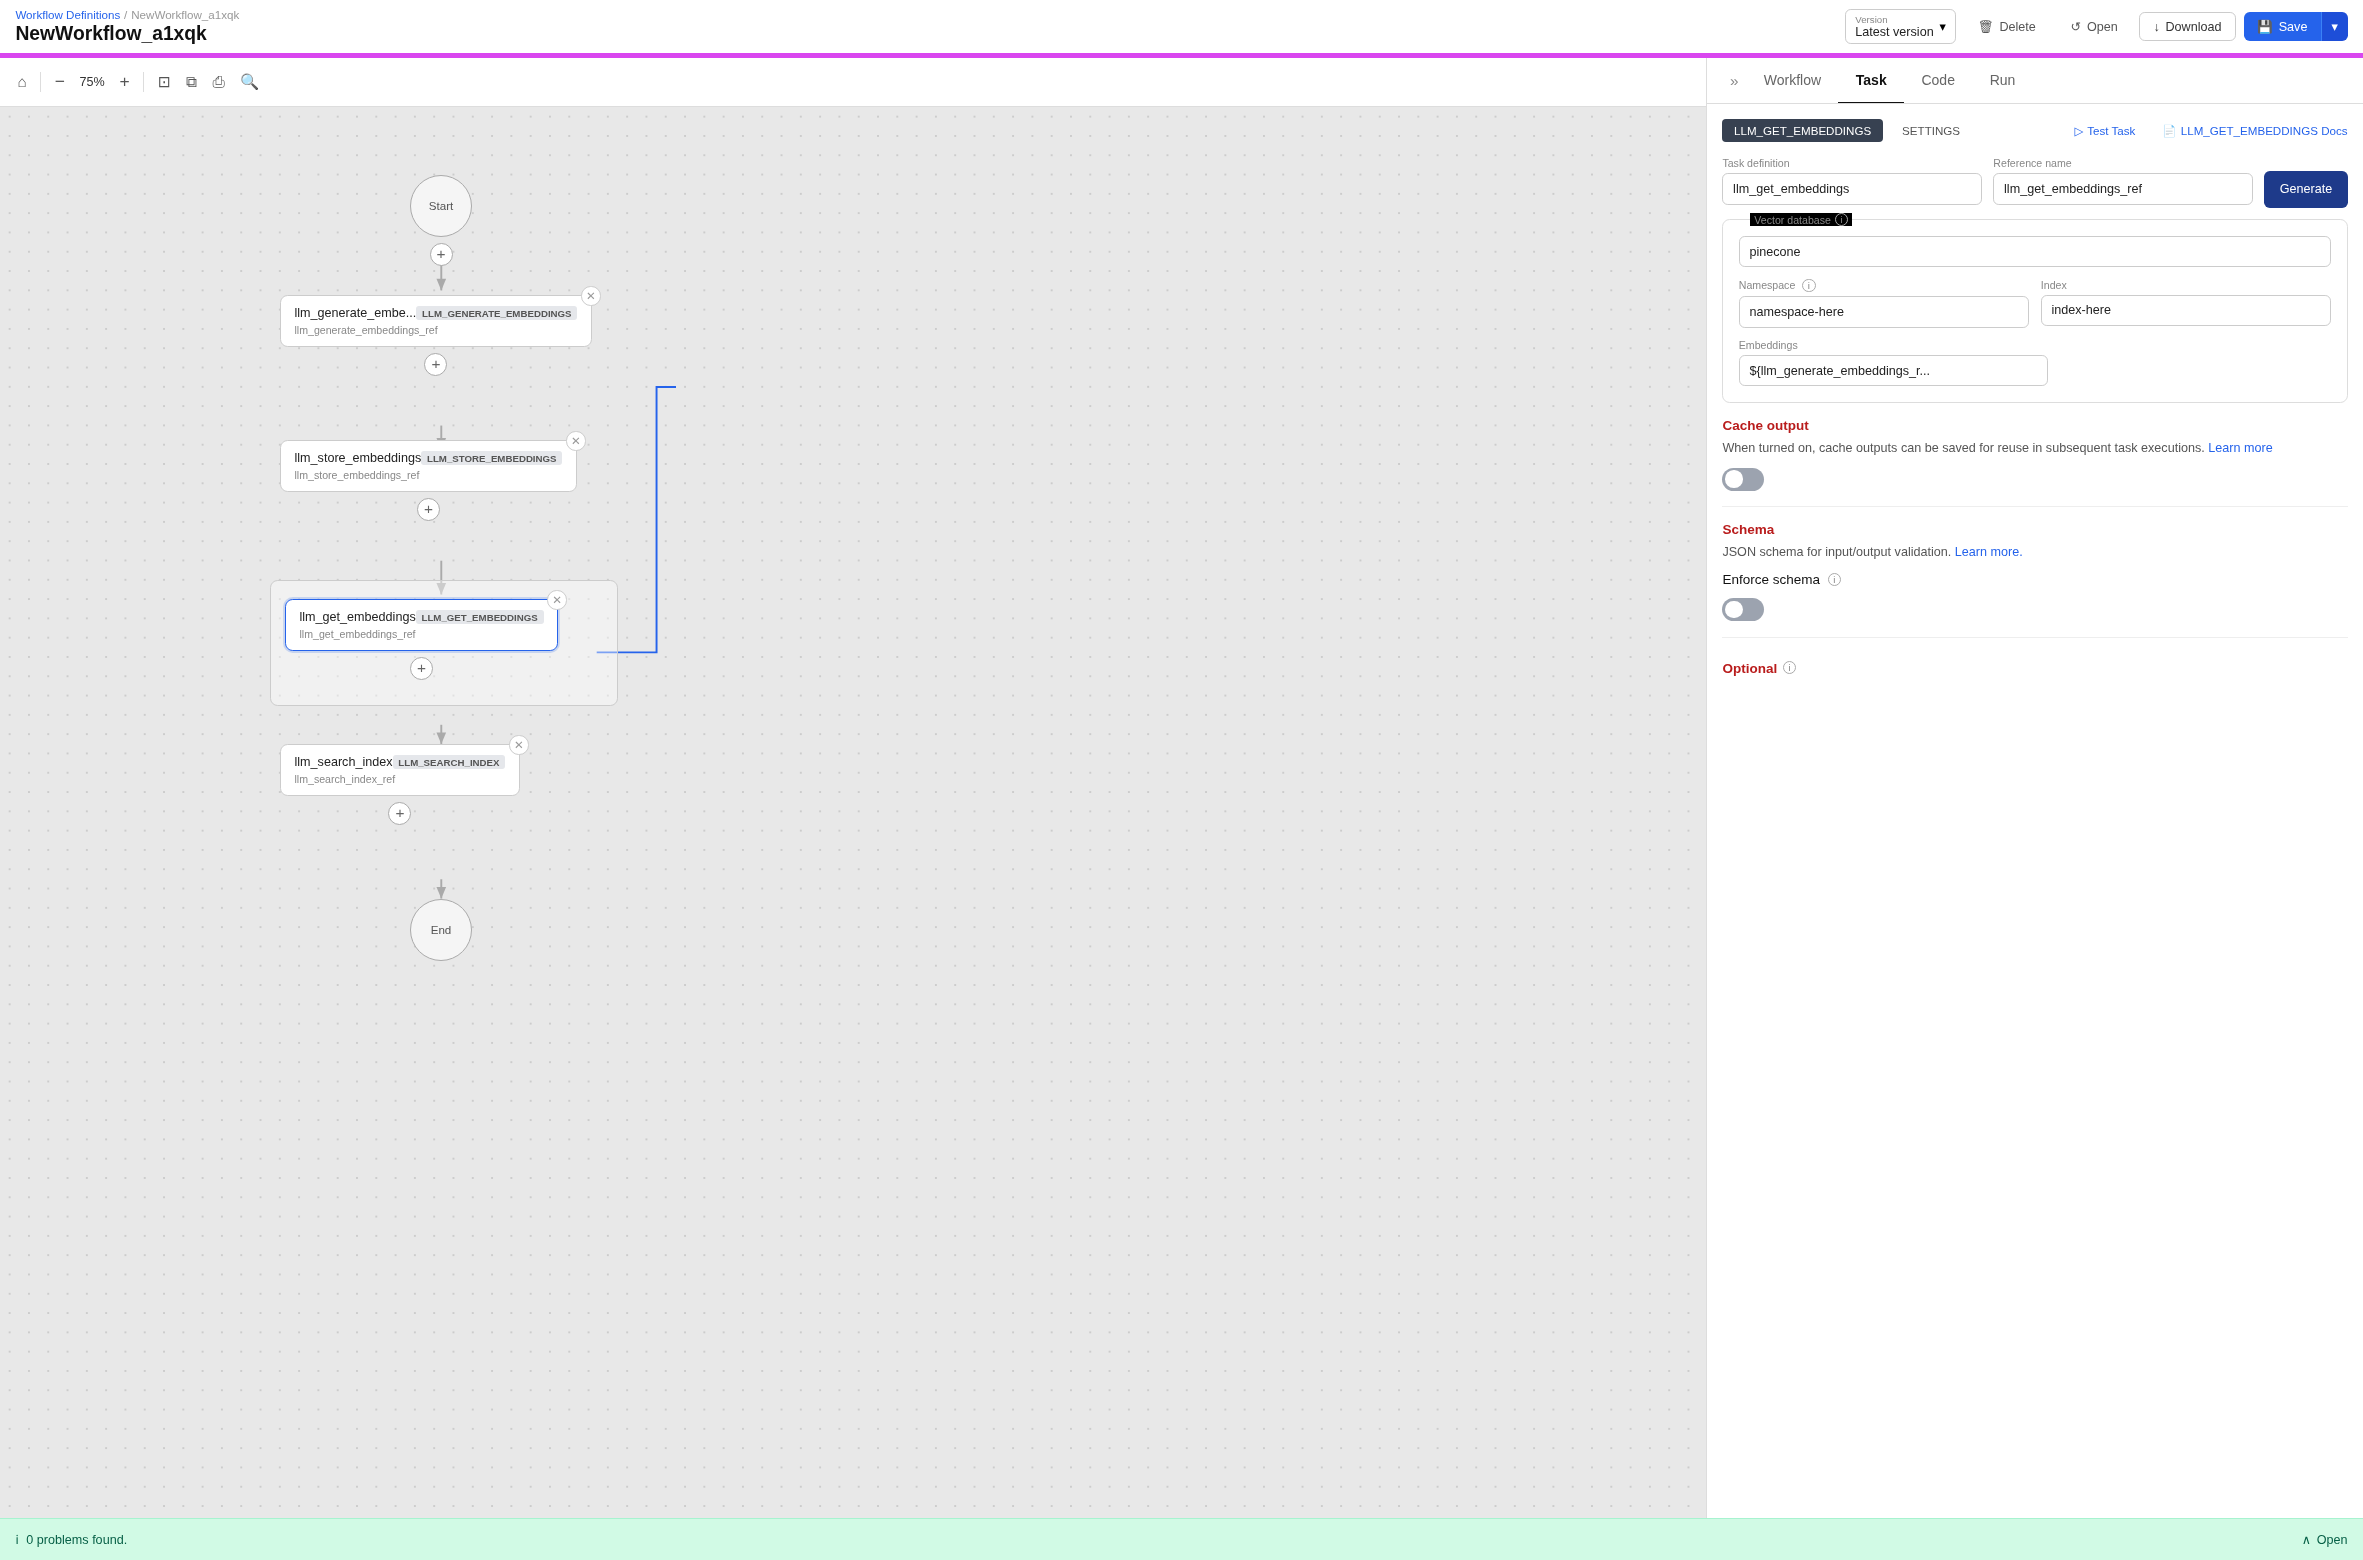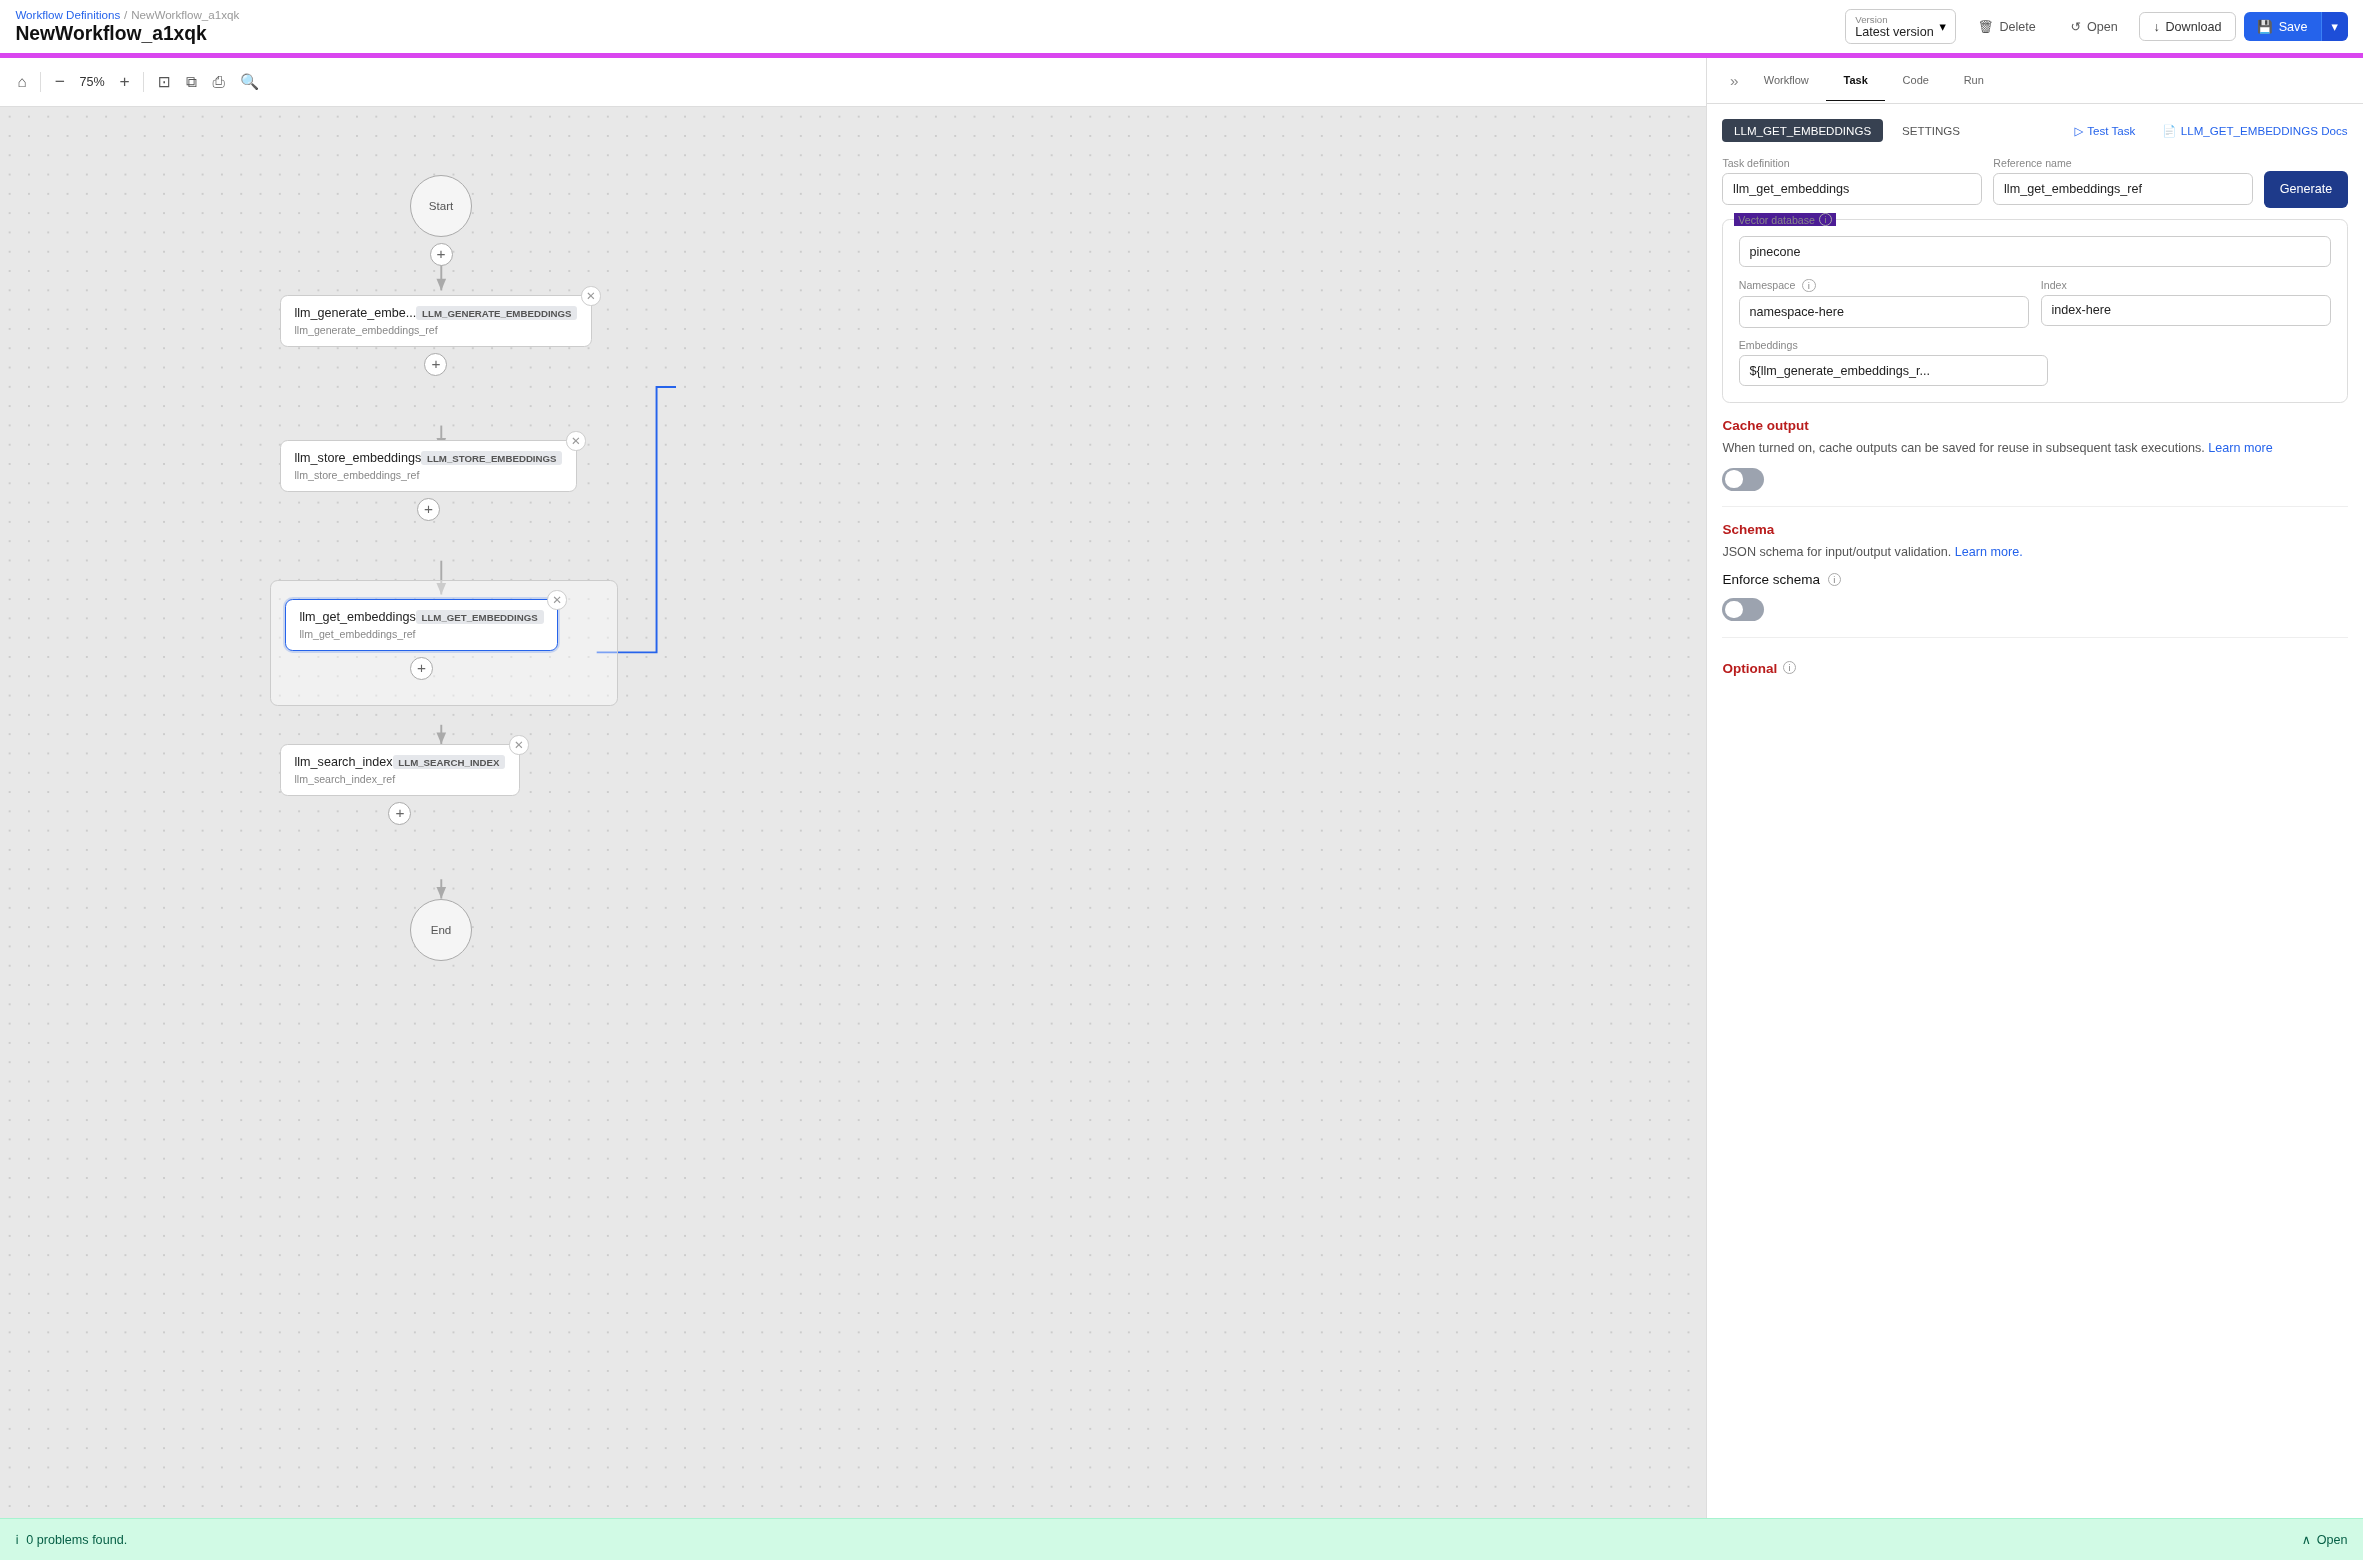--- a/index.html
+++ b/index.html
@@ -54,21 +54,21 @@
     .node-header { display: flex; align-items: center; justify-content: space-between; margin-bottom: 3.9px; }
     .node-delete { position: absolute; top: -9.7px; right: -9.7px; width: 19.3px; height: 19.3px; border-radius: 50%; background: #fff; border: 1px solid #ccc; display: flex; align-items: center; justify-content: center; font-size: 11.6px; color: #999; cursor: pointer; }
     .node-add { width: 23px; height: 23px; border-radius: 50%; background: #fff; border: 1px solid #aaa; display: flex; align-items: center; justify-content: center; font-size: 15.4px; color: #666; cursor: pointer; margin-top: 5.8px; }
 
     .group-box { position: absolute; border: 1px solid #ccc; border-radius: 9.7px; background: rgba(255,255,255,0.5); padding: 15.4px; }
 
     
     .right-panel { width: 657px; background: #fff; border-left: 1px solid #ddd; display: flex; flex-direction: column; overflow: hidden; flex-shrink: 0; }
 
     .panel-tabs { display: flex; border-bottom: 1px solid #ddd; padding: 0 15.4px; align-items: center; gap: 0; }
-    .panel-tab { padding: 13.5px 17.4px; font-size: 11px; color: #666; cursor: pointer; border-bottom: 1.9px solid transparent; }
+    .panel-tab { padding: 13.5px 17.4px; font-size: 14px; color: #666; cursor: pointer; border-bottom: 1.9px solid transparent; }
     .panel-tab.active { color: #111; font-weight: 600; border-bottom: 1.9px solid #111; }
     .panel-tab-arrow { padding: 13.5px 7.7px; color: #888; cursor: pointer; font-size: 15.4px; }
 
     .panel-content { flex: 1; overflow-y: auto; padding: 15.4px; }
 
     
     .task-subtabs { display: flex; align-items: center; gap: 7.7px; margin-bottom: 15.4px; flex-wrap: wrap; }
     .task-subtab { padding: 4.8px 11.6px; border-radius: 3.9px; font-size: 11.6px; font-weight: 500; cursor: pointer; border: none; }
     .task-subtab.active { background: #374151; color: #fff; }
     .task-subtab.inactive { background: transparent; color: #555; }
@@ -78,21 +78,21 @@
     
     .form-row { display: flex; gap: 11.6px; margin-bottom: 11.6px; }
     .form-group { display: flex; flex-direction: column; flex: 1; }
     .form-label { font-size: 10.6px; color: #888; margin-bottom: 3.9px; }
     .form-input { border: 1px solid #ccc; border-radius: 5.8px; padding: 7.7px 9.7px; font-size: 12.6px; color: #222; background: #fff; outline: none; }
 
     .generate-btn { background: #1e3a8a; color: #fff; border: none; border-radius: 5.8px; padding: 7.7px 15.4px; font-size: 12.6px; font-weight: 500; cursor: pointer; white-space: nowrap; align-self: flex-end; height: 37px; }
 
     
     .vector-db-section { border: 1px solid #ddd; border-radius: 7.7px; padding: 15.4px; margin-bottom: 15.4px; position: relative; }
-    .vector-db-label { font-size: 10.6px; color: #888; position: absolute; top: -7.7px; left: 11px; background: #4c1d95; padding: 0 3.9px; display: flex; align-items: center; gap: 3.9px; }
+    .vector-db-label { font-size: 10.6px; color: #888; position: absolute; top: -7.7px; left: 27px; background: #000000; padding: 0 3.9px; display: flex; align-items: center; gap: 3.9px; }
 
     .info-icon { display: inline-flex; align-items: center; justify-content: center; width: 13.5px; height: 13.5px; border-radius: 50%; border: 1px solid #aaa; font-size: 9.7px; color: #888; }
 
     
     .section-title { font-size: 13.5px; font-weight: 600; color: #b91c1c; margin-bottom: 5.8px; margin-top: 7.7px; }
     .section-desc { font-size: 12.6px; color: #555; margin-bottom: 9.7px; line-height: 1.5; }
     .section-link { color: #2563eb; text-decoration: none; cursor: pointer; }
     .section-divider { height: 1px; background: #eee; margin: 15.4px 0; }
 
     

